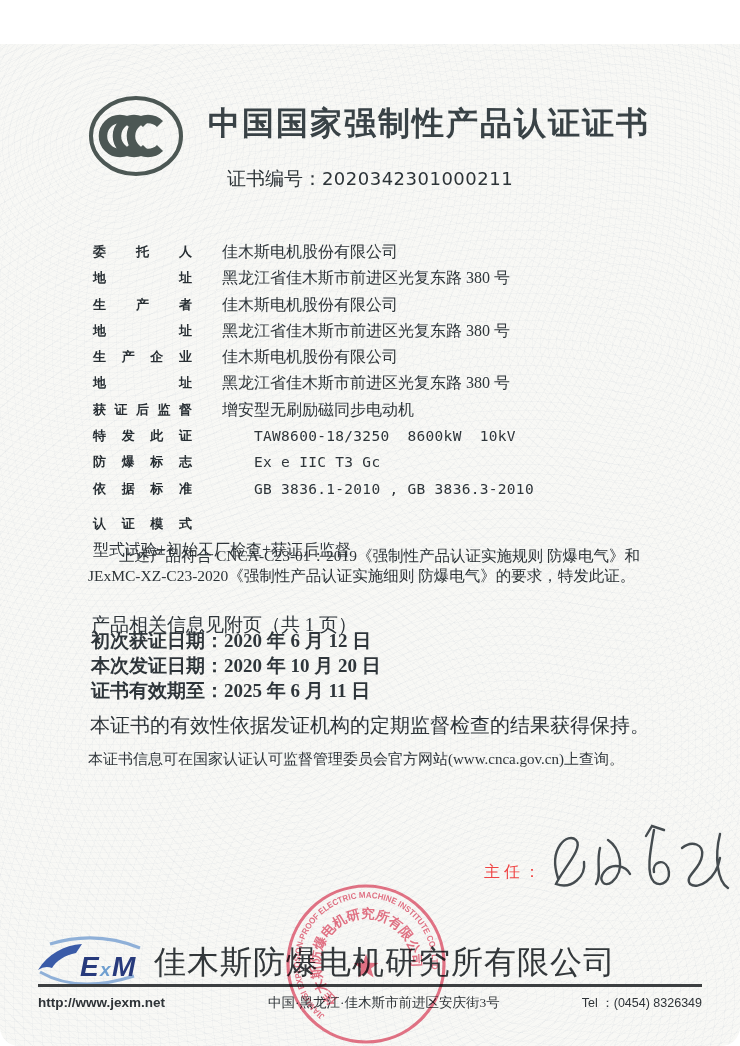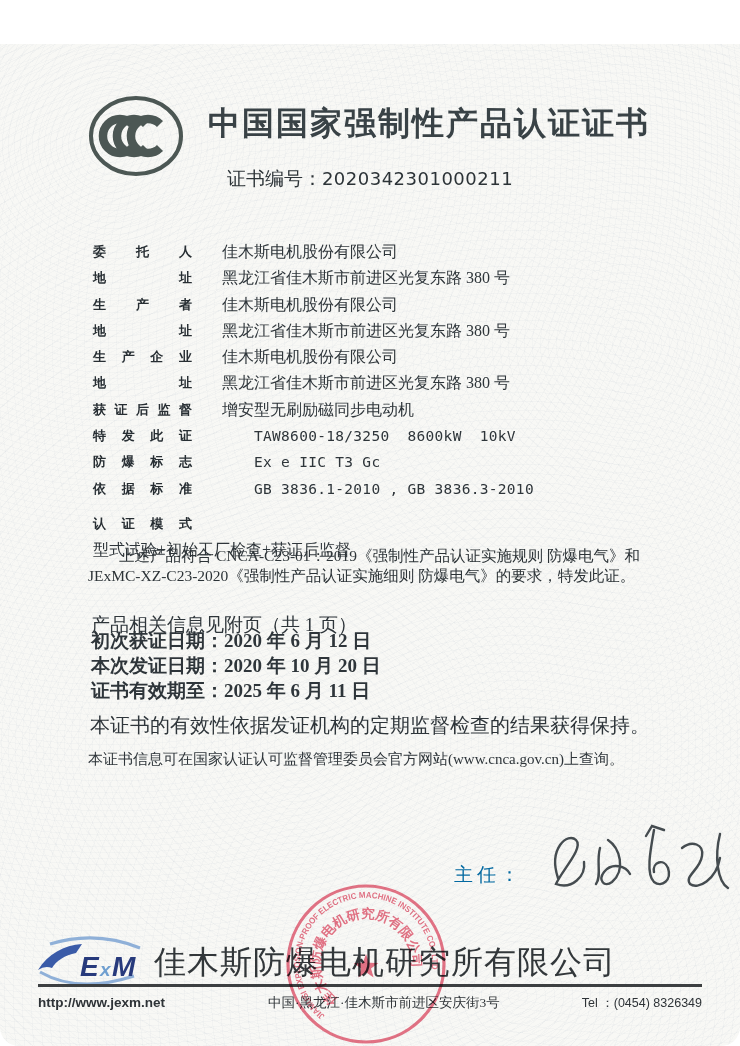--- a/index.html
+++ b/index.html
@@ -27,21 +27,21 @@
   .row .val.mono{font-family:"DejaVu Sans Mono", monospace;font-size:14.5px;letter-spacing:.3px;margin-left:32px;}
   .row.mode{margin-top:9px;flex-direction:column;}
   .statement{left:88px;top:546px;width:572px;font-size:15.5px;line-height:19.5px;
              text-indent:2em;color:#2c3337;font-weight:500;}
   .attach{left:91px;top:612px;font-size:19px;font-weight:500;}
   .dates{left:91px;top:628px;}
   .date-row{line-height:25px;font-size:19px;font-weight:700;white-space:nowrap;}
   .note1{left:0;top:712px;width:740px;text-align:center;font-size:20px;font-weight:500;}
   .note2{left:88px;top:733px;font-size:15px;font-weight:500;margin-top:17px;}
   
-  .sig-label{left:454px;top:862px;font-size:19px;letter-spacing:4px;color:#0369a1;}
+  .sig-label{left:484px;top:862px;font-size:16px;letter-spacing:4px;color:#ef4444;}
   .sig{left:542px;top:818px;width:196px;height:96px;}
   
   .jexm{left:34px;top:936px;width:116px;height:54px;}
   .company{left:154px;top:941px;font-size:32px;letter-spacing:1px;color:#32373a;
            font-family:"Liberation Sans", sans-serif;font-weight:500;white-space:nowrap;}
   .divider{left:38px;top:984px;width:664px;height:2.5px;background:#3c3f41;}
   .footer-row{left:38px;top:994px;width:664px;display:flex;justify-content:space-between;align-items:baseline;}
   .website{font-family:"Liberation Sans", sans-serif;font-size:13.5px;font-weight:600;color:#2e3337;}
   .address{font-size:13.5px;color:#2e3337;margin-left:21px;}
   .tel{font-family:Liberation Sans, sans-serif;font-size:12.5px;color:#2e3337;}

